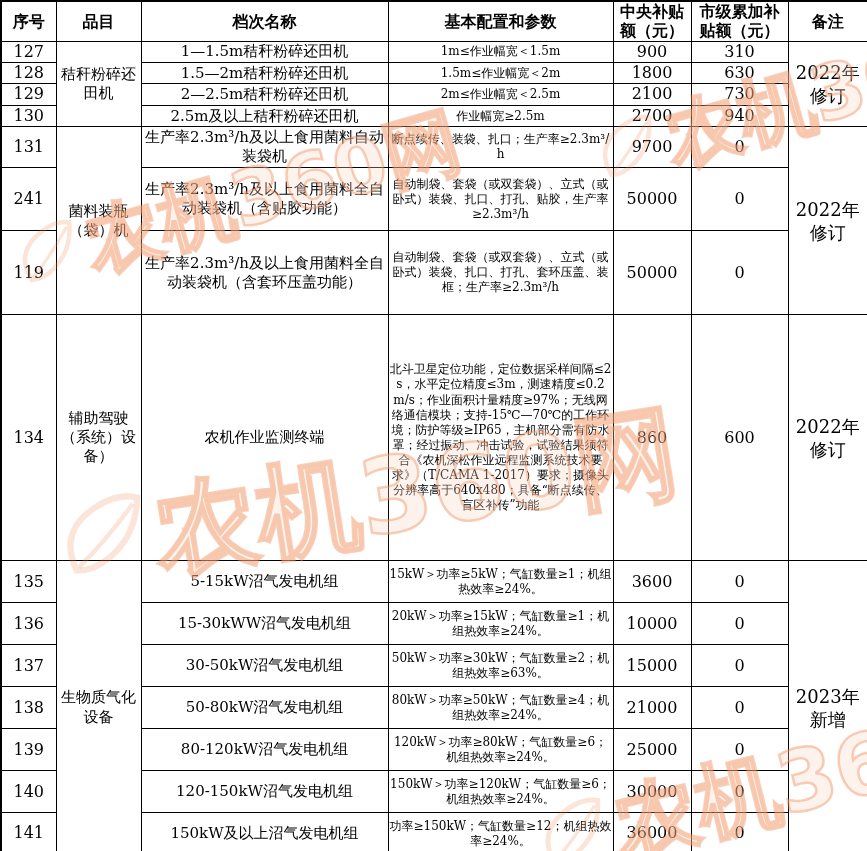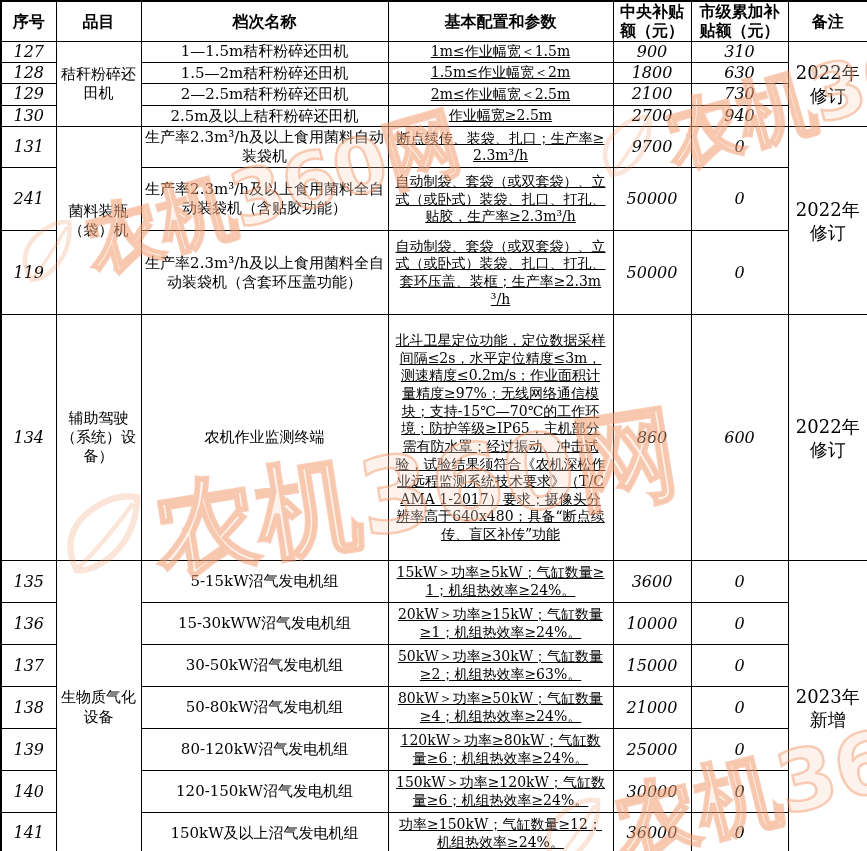--- a/index.html
+++ b/index.html
@@ -15,22 +15,22 @@
     border:2px solid #000;
   }
   th,td{
     border:1px solid #000;
     text-align:center;vertical-align:middle;
     padding:0 2px;overflow:hidden;
     font-size:15px;line-height:1.28;
     word-break:break-all;
   }
   th{font-size:16px;font-weight:bold;line-height:1.2;}
-  td.num{font-size:16px;font-style:italic;}
-  td.cfg{font-size:14px;line-height:1.26;padding:0 7px;text-decoration:underline;}
+  td.num{font-size:16px;}
+  td.cfg{font-size:12px;line-height:1.26;padding:0 1px;}
   td.remark{font-size:18px;}
   
   .watermark{
     position:absolute;z-index:5;pointer-events:none;
     display:flex;align-items:center;gap:8px;
     transform-origin:0 50%;
     font-weight:bold;white-space:nowrap;
     color:rgba(252,216,192,0.30);
     -webkit-text-stroke:2.5px rgba(238,138,88,0.42);
     font-family:"DejaVu Sans","Liberation Sans",sans-serif;

